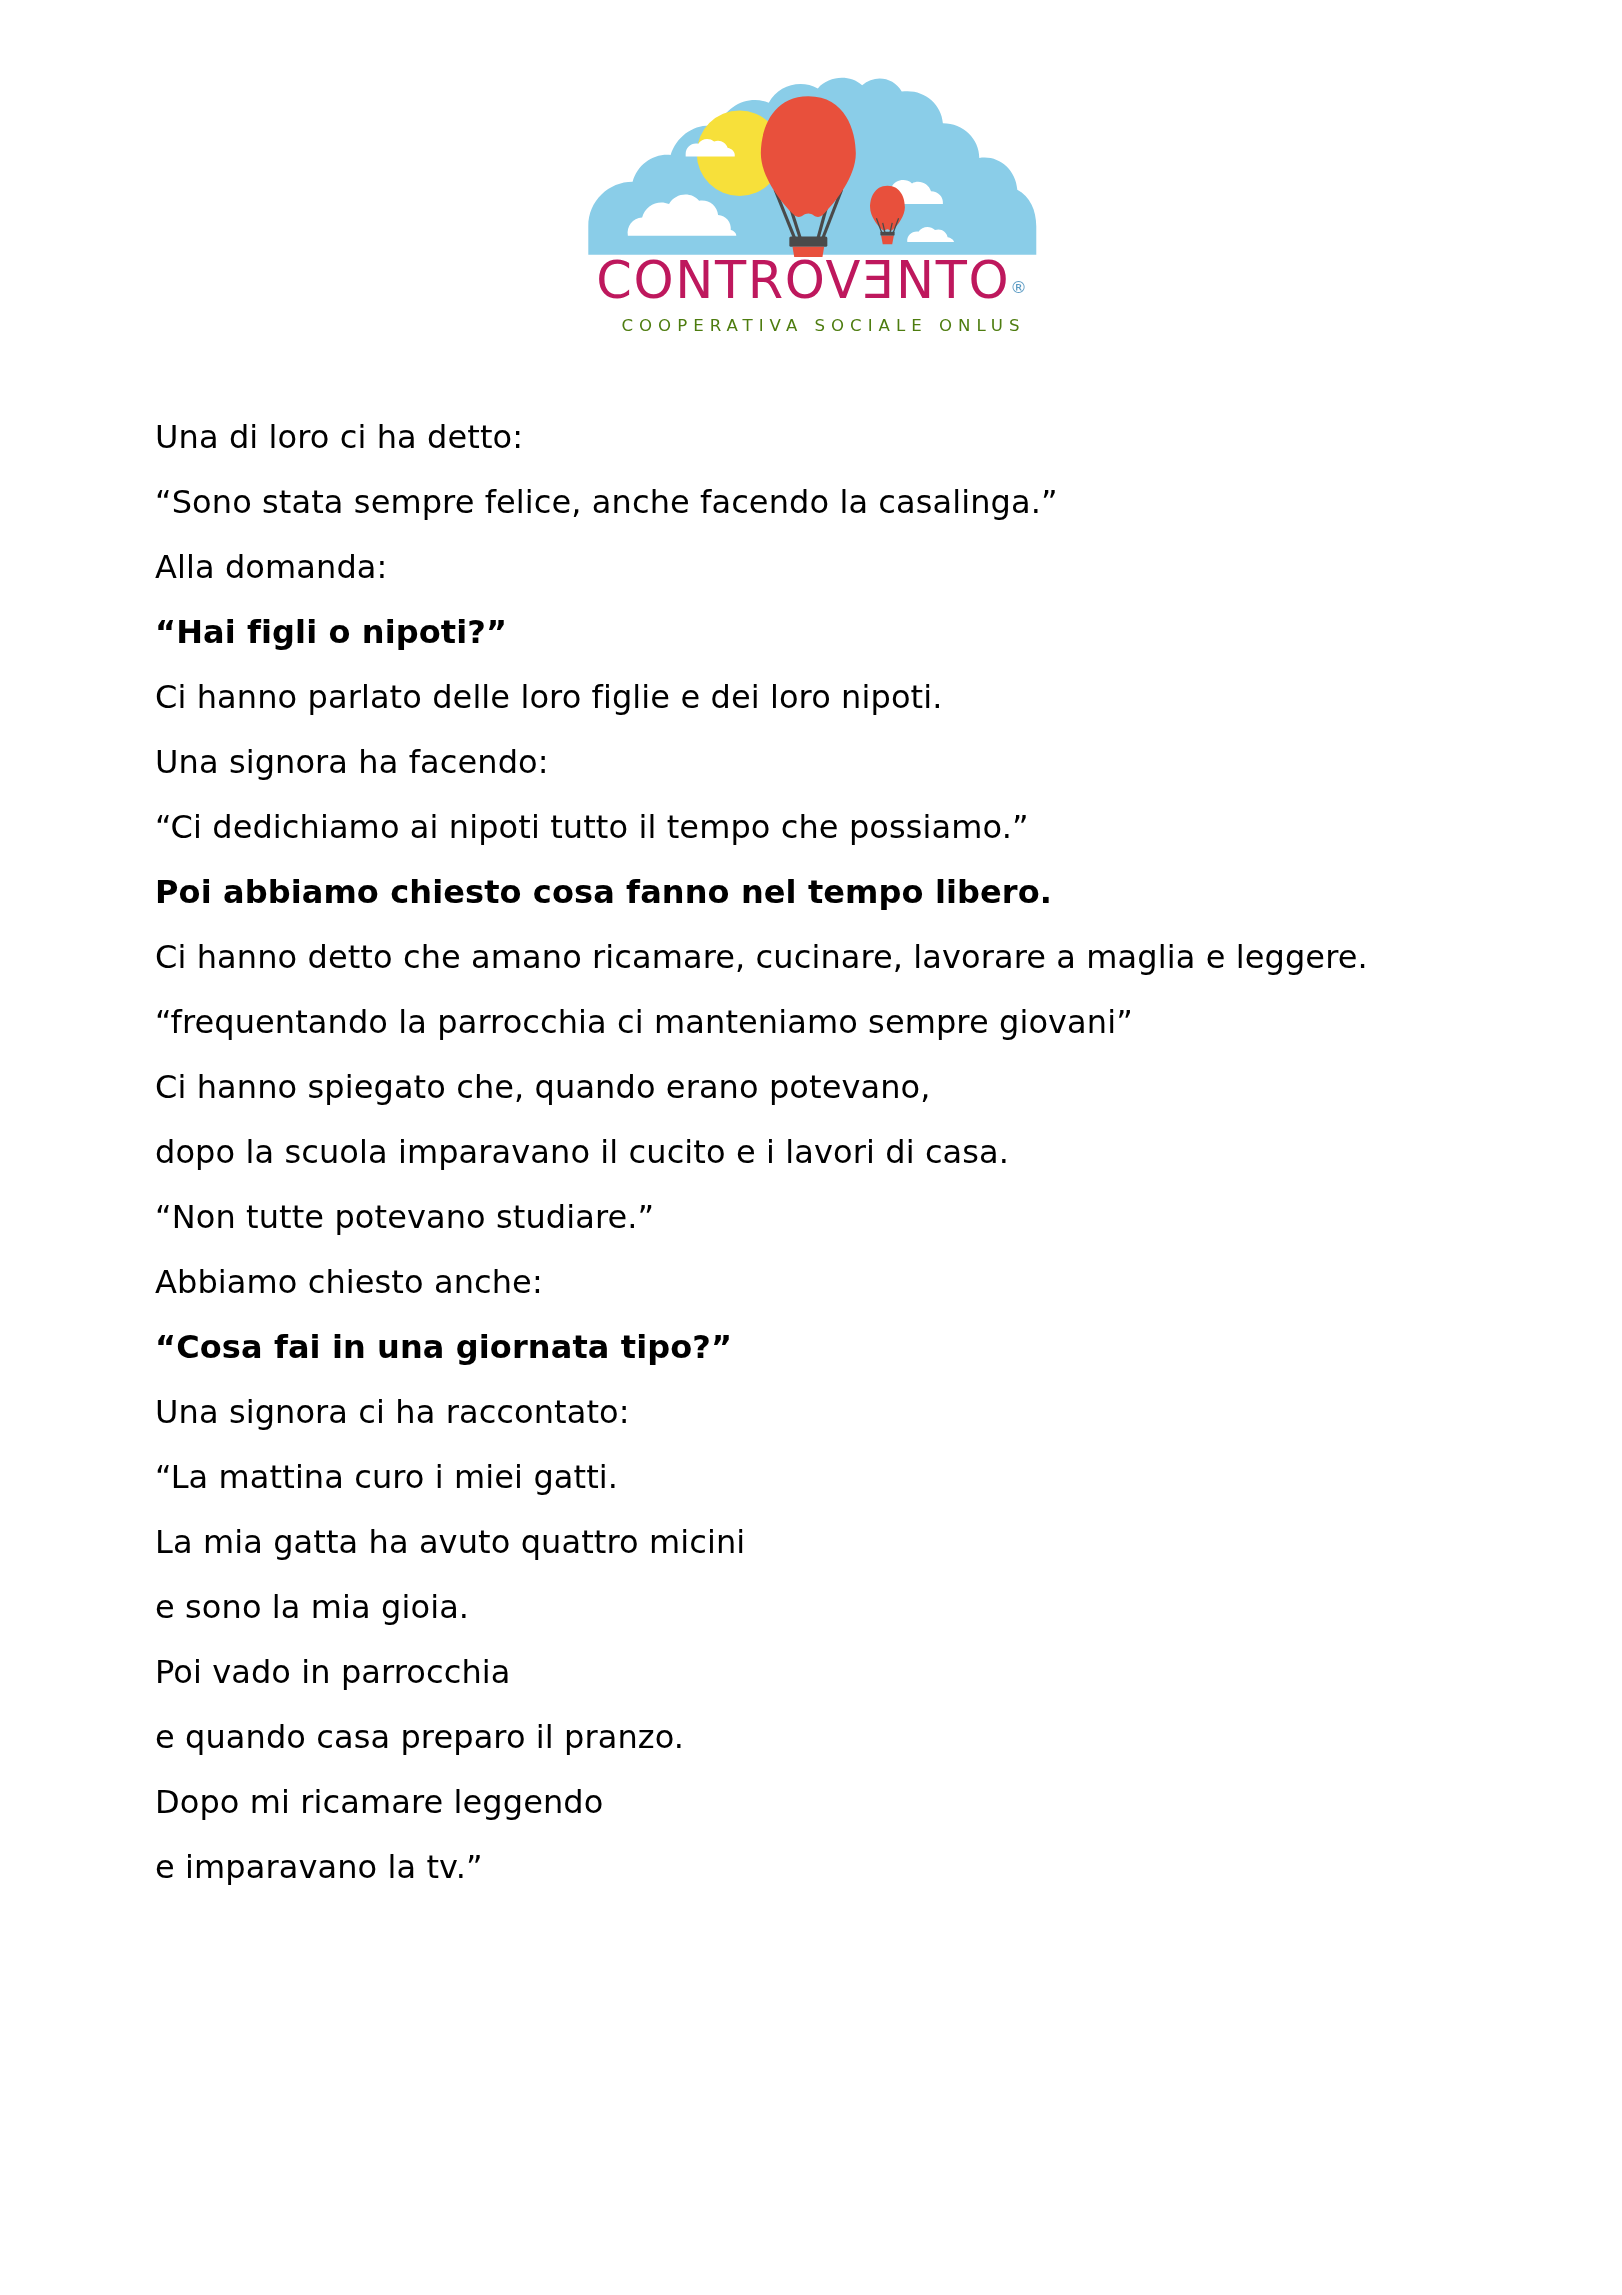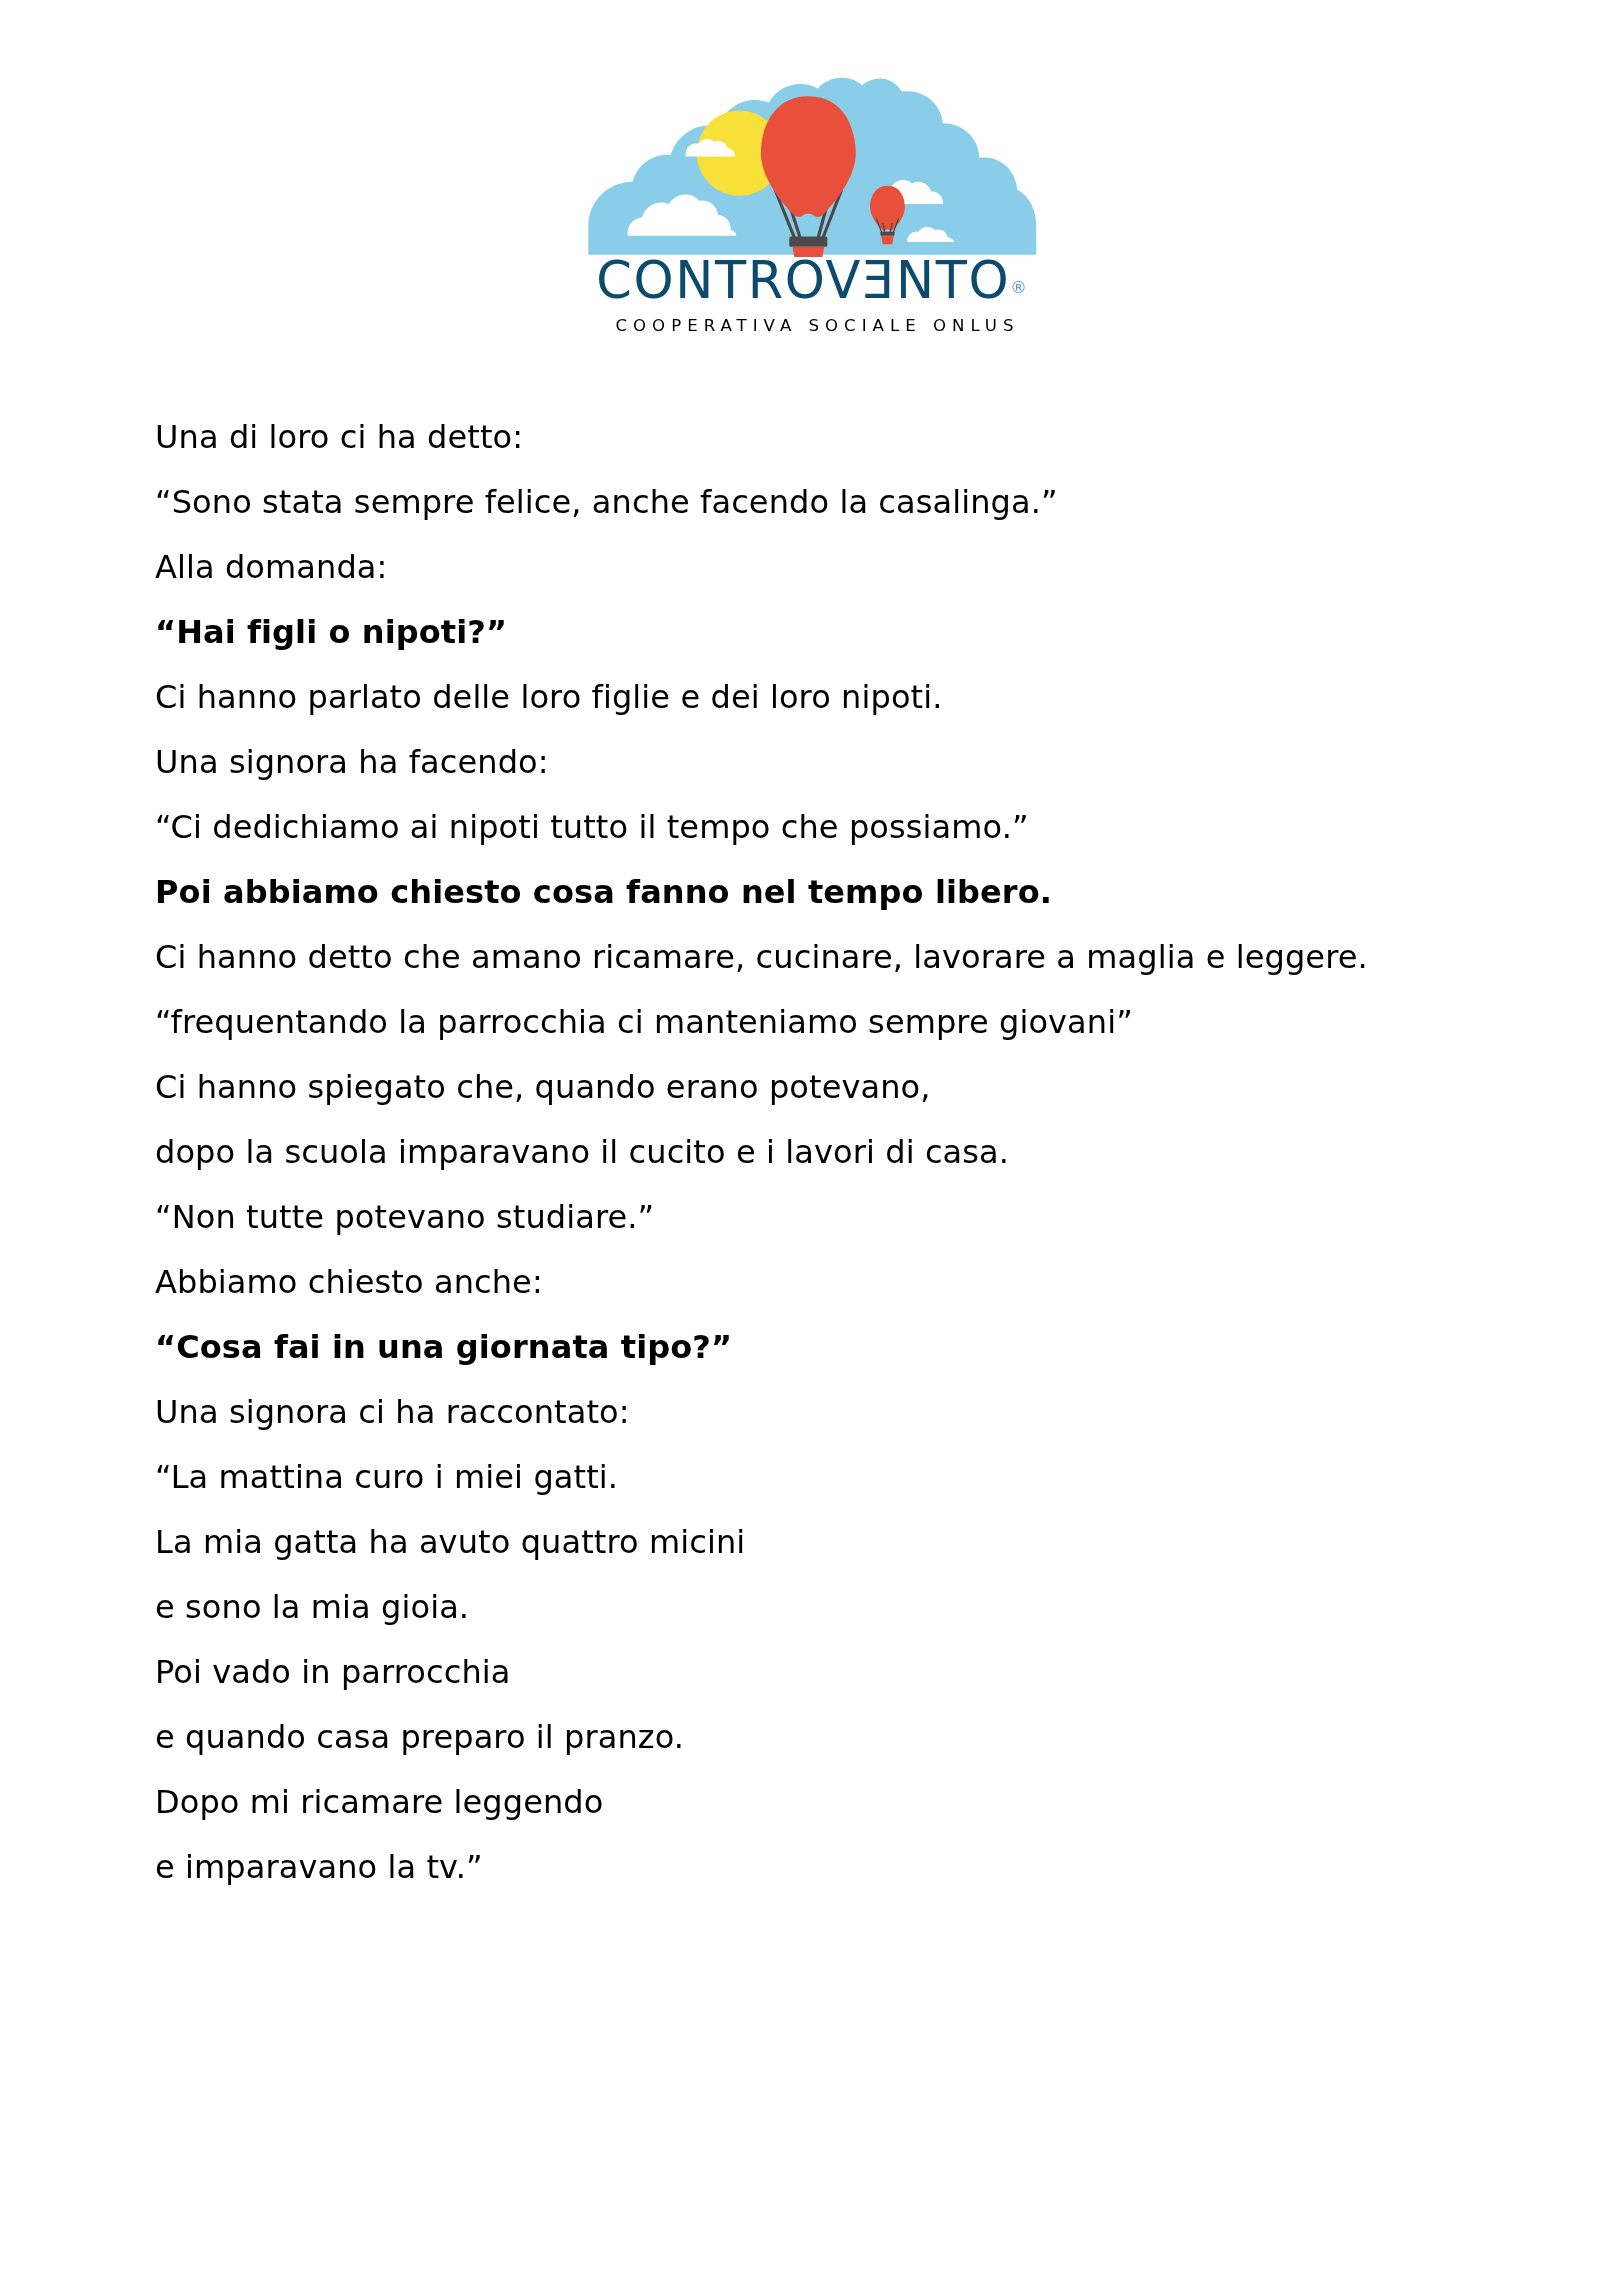--- a/index.html
+++ b/index.html
@@ -44,41 +44,41 @@
     left: 0;
     top: 184px;
     width: 475px;
     text-align: center;
     white-space: nowrap;
   }
   .logo-wordmark .wm-text {
     font-family: "DejaVu Sans", "Liberation Sans", sans-serif;
     font-size: 51px;
     letter-spacing: 1.6px;
-    color: #0c4a6e;
+    color: #be185d;
     font-weight: 400;
     display: inline-block;
     line-height: 1;
   }
   .logo-wordmark .wm-reg {
     font-size: 16.6px;
     vertical-align: super;
     color: #5B9BC4;
     letter-spacing: 0;
   }
   .logo-tagline {
     position: absolute;
-    left: 6px;
+    left: 12px;
     top: 245px;
     width: 475px;
     text-align: center;
     font-family: "DejaVu Sans", "Liberation Sans", sans-serif;
     font-size: 16.6px;
     letter-spacing: 6px;
-    color: #000000;
+    color: #4d7c0f;
     white-space: nowrap;
   }
 
   
   .doc-body {
     position: absolute;
     left: 155px;
     top: 405px;
     width: 1377px;
   }

